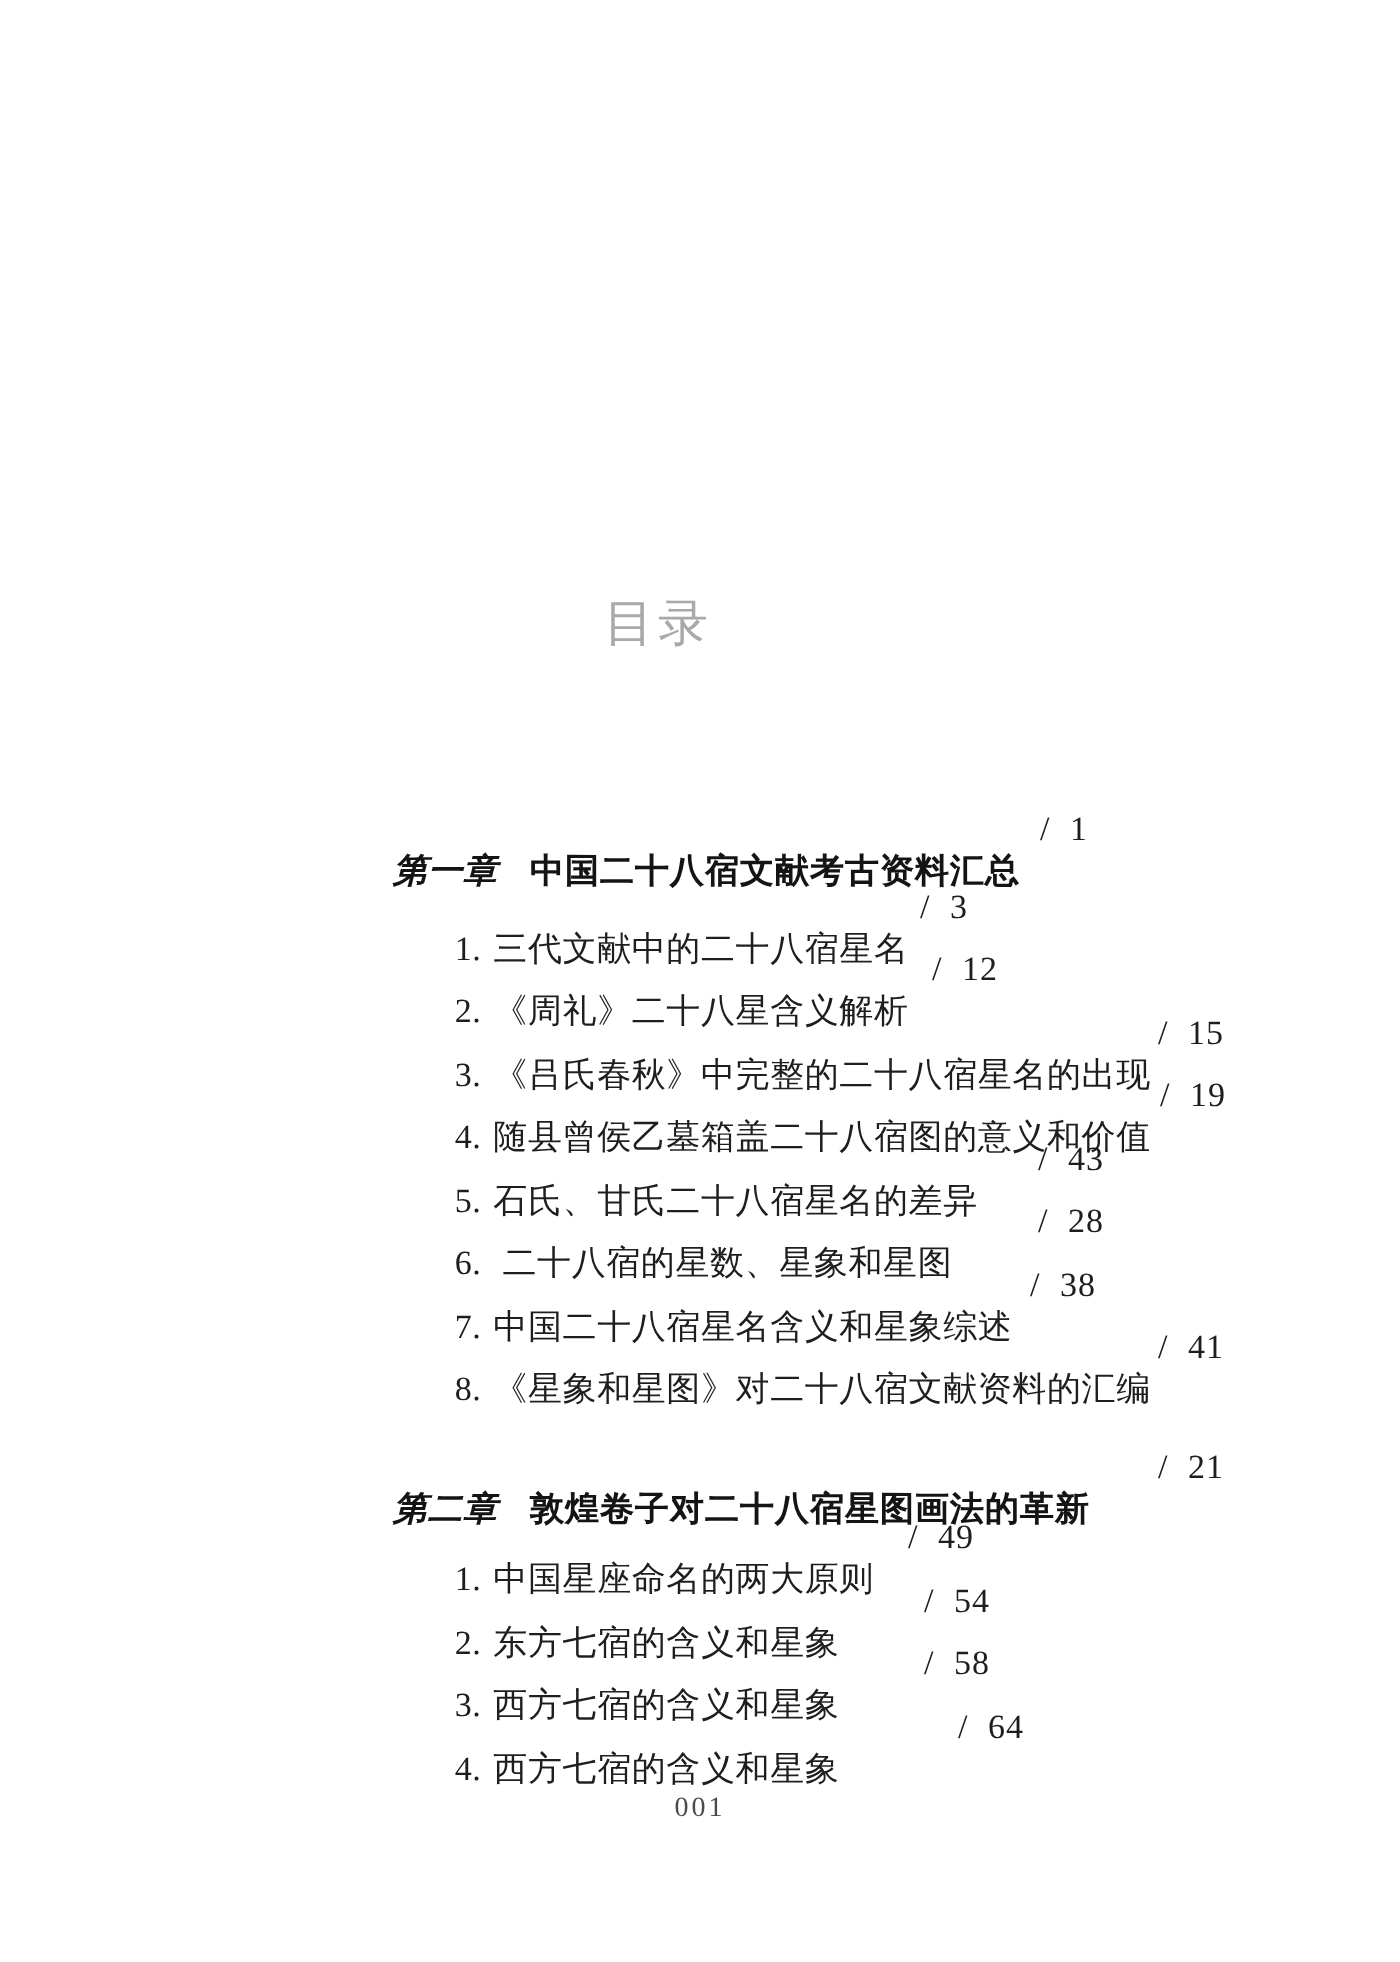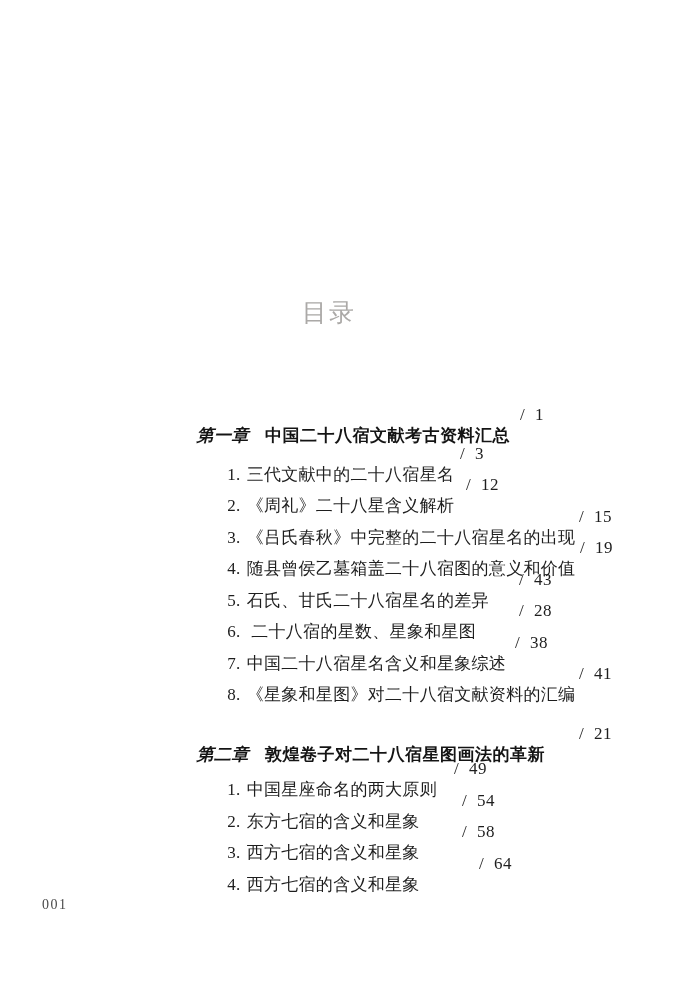--- a/index.html
+++ b/index.html
@@ -53,21 +53,21 @@
     font-weight: 400;
     word-spacing: 5px;
     letter-spacing: 0.5px;
     color: #1e1e1e;
   }
   .folio {
     position: absolute;
     left: 0;
     top: 897px;
     width: 100%;
-    text-align: left;
+    text-align: center;
     font-size: 14px;
     color: #4a4a4a;
     letter-spacing: 1.5px;
   }
 </style>
 </head>
 <body>
 
 <div class="page">
 

